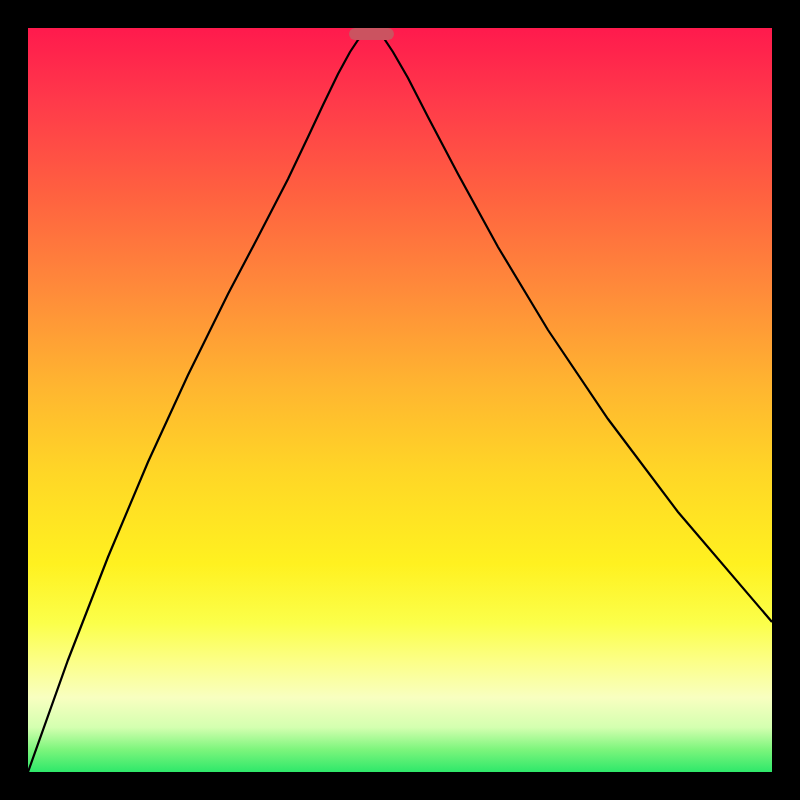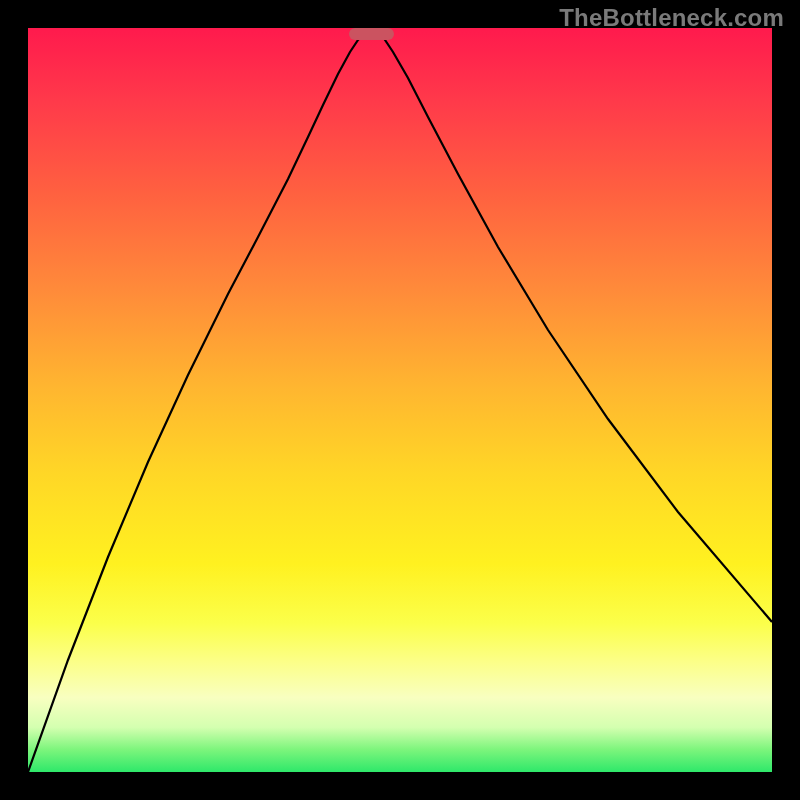--- a/index.html
+++ b/index.html
@@ -65,21 +65,20 @@
     height: 12px;
     border-radius: 6px;
     background: #cb5360;
   }
 </style>
 </head>
 <body>
 
 <div class="frame">
 
-  <div class="watermark">TheBottleneck.com</div>
 
   <div class="plot-area">
 
     <svg class="curve" viewBox="0 0 744 744" preserveAspectRatio="none">
       <path id="curve-left" fill="none" stroke="#000" stroke-width="2.2" d="M0.0 744.0 L40.0 632.0 L80.0 529.0 L120.0 434.0 L160.0 347.0 L200.0 266.0 L230.0 209.0 L260.0 151.0 L280.0 109.0 L295.0 77.0 L310.0 46.0 L322.0 24.0 L330.0 12.0 L340.0 4.0"></path>
       <path id="curve-right" fill="none" stroke="#000" stroke-width="2.2" d="M340.0 4.0 L350.0 4.0 L355.0 9.0 L365.0 24.0 L380.0 50.0 L400.0 89.0 L430.0 146.0 L470.0 219.0 L520.0 302.0 L580.0 391.0 L650.0 484.0 L744.0 594.0"></path>
     </svg>
 
     <div class="marker" id="min-marker" style="left: 320.5px; top: 0px; width: 45px; height: 12px; background: rgb(203, 83, 96);"></div>
 

